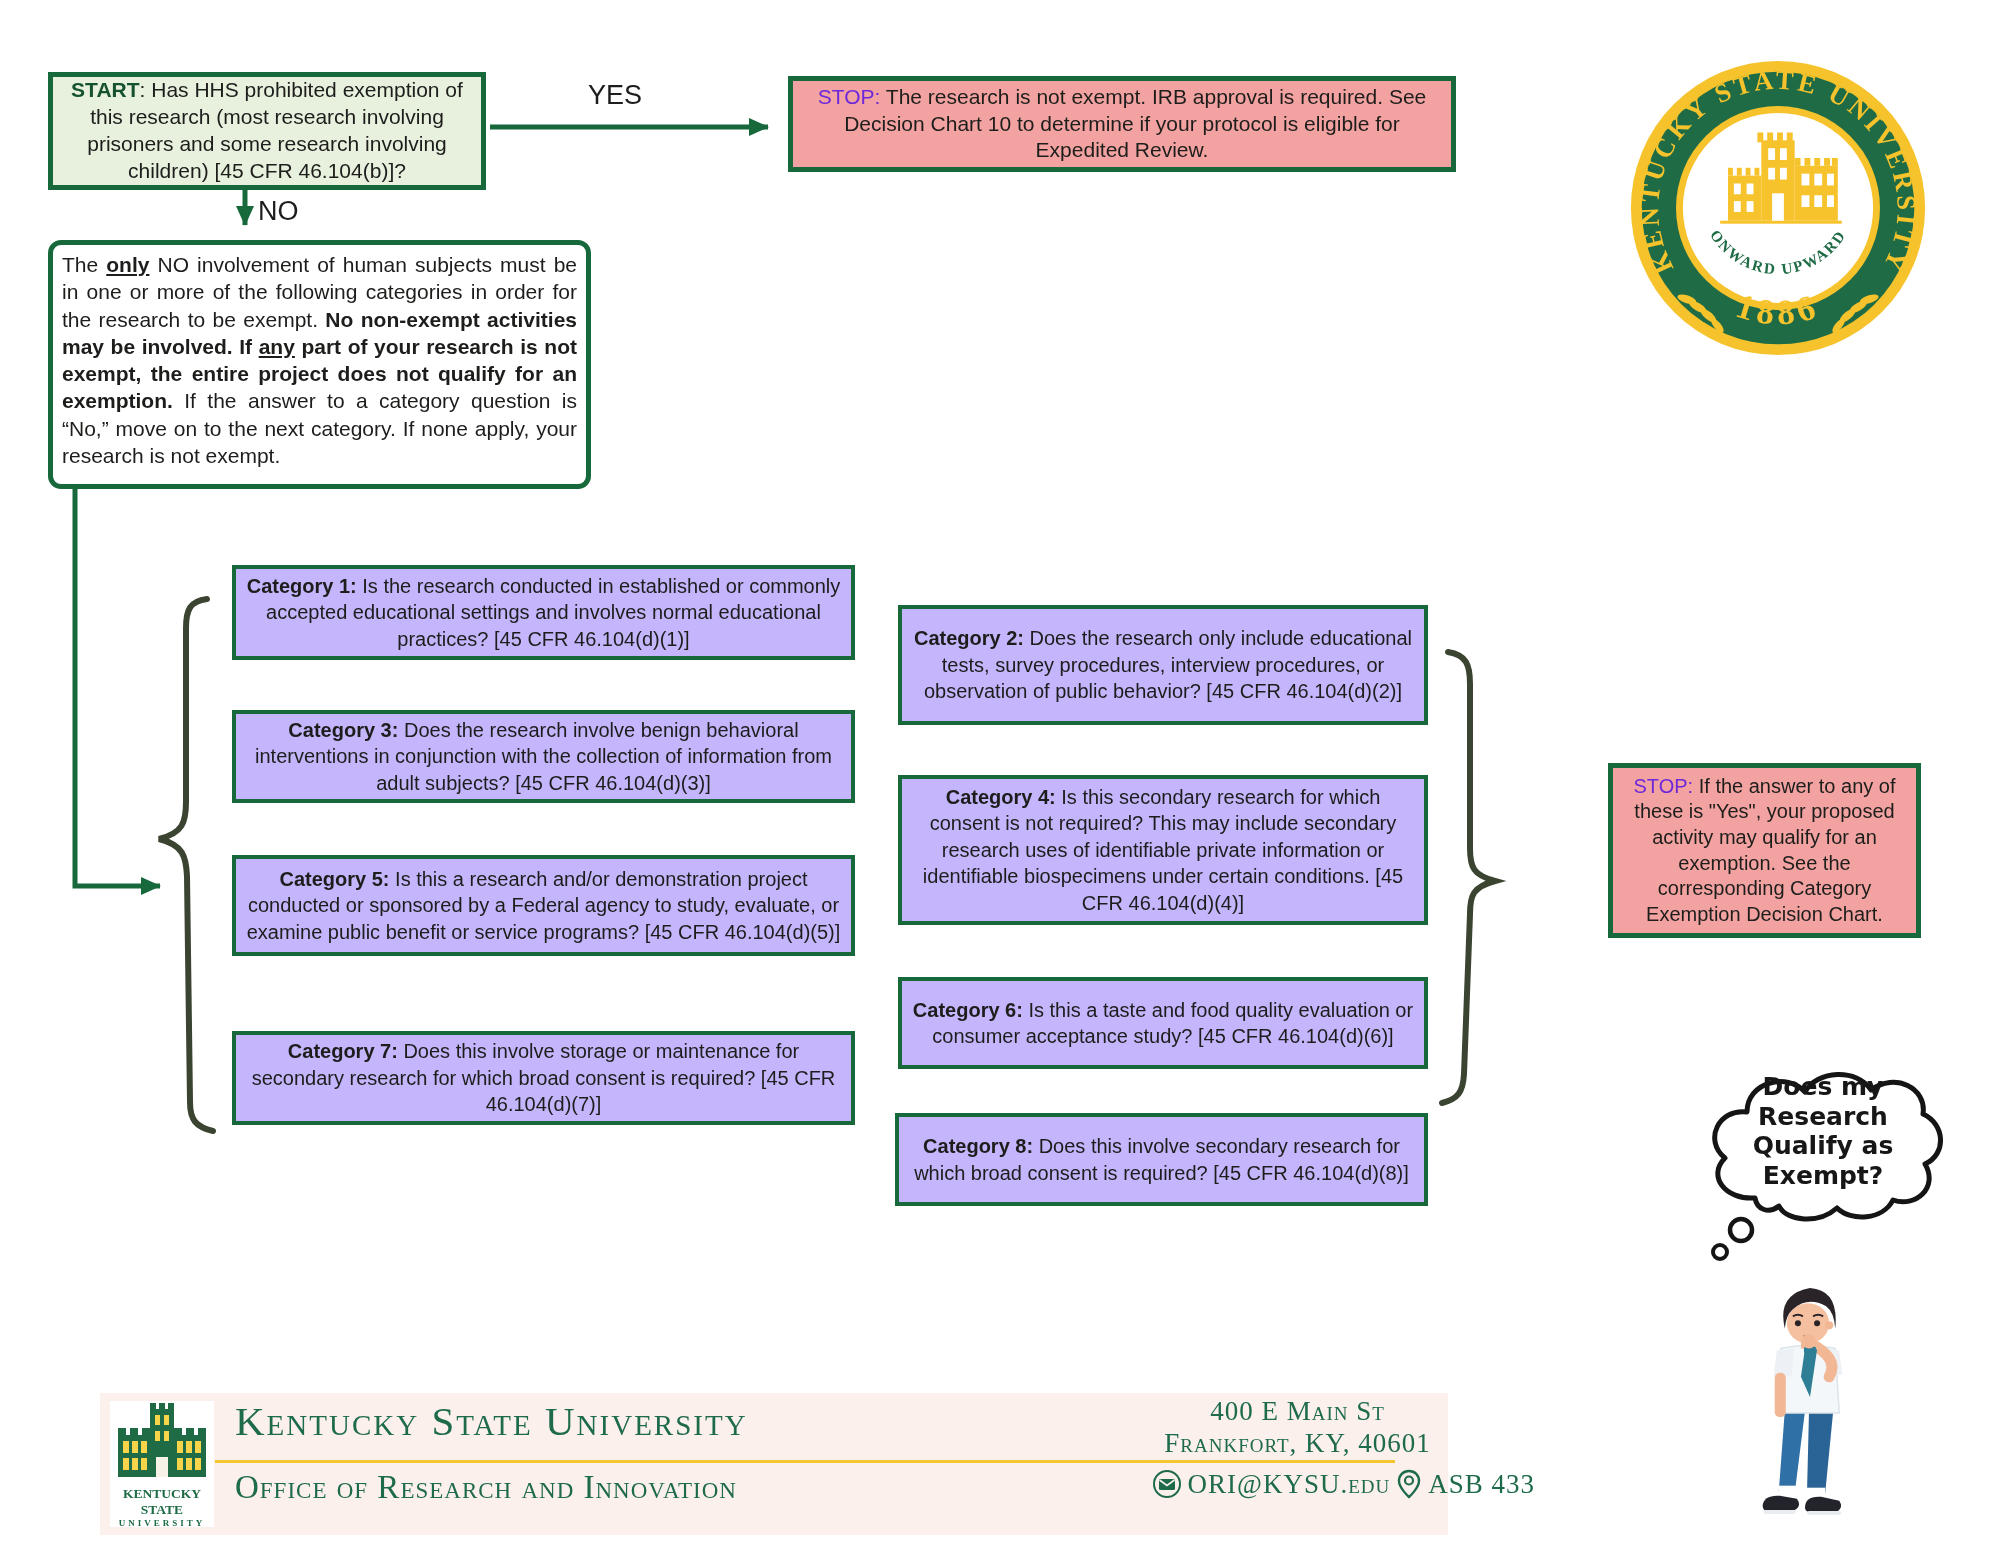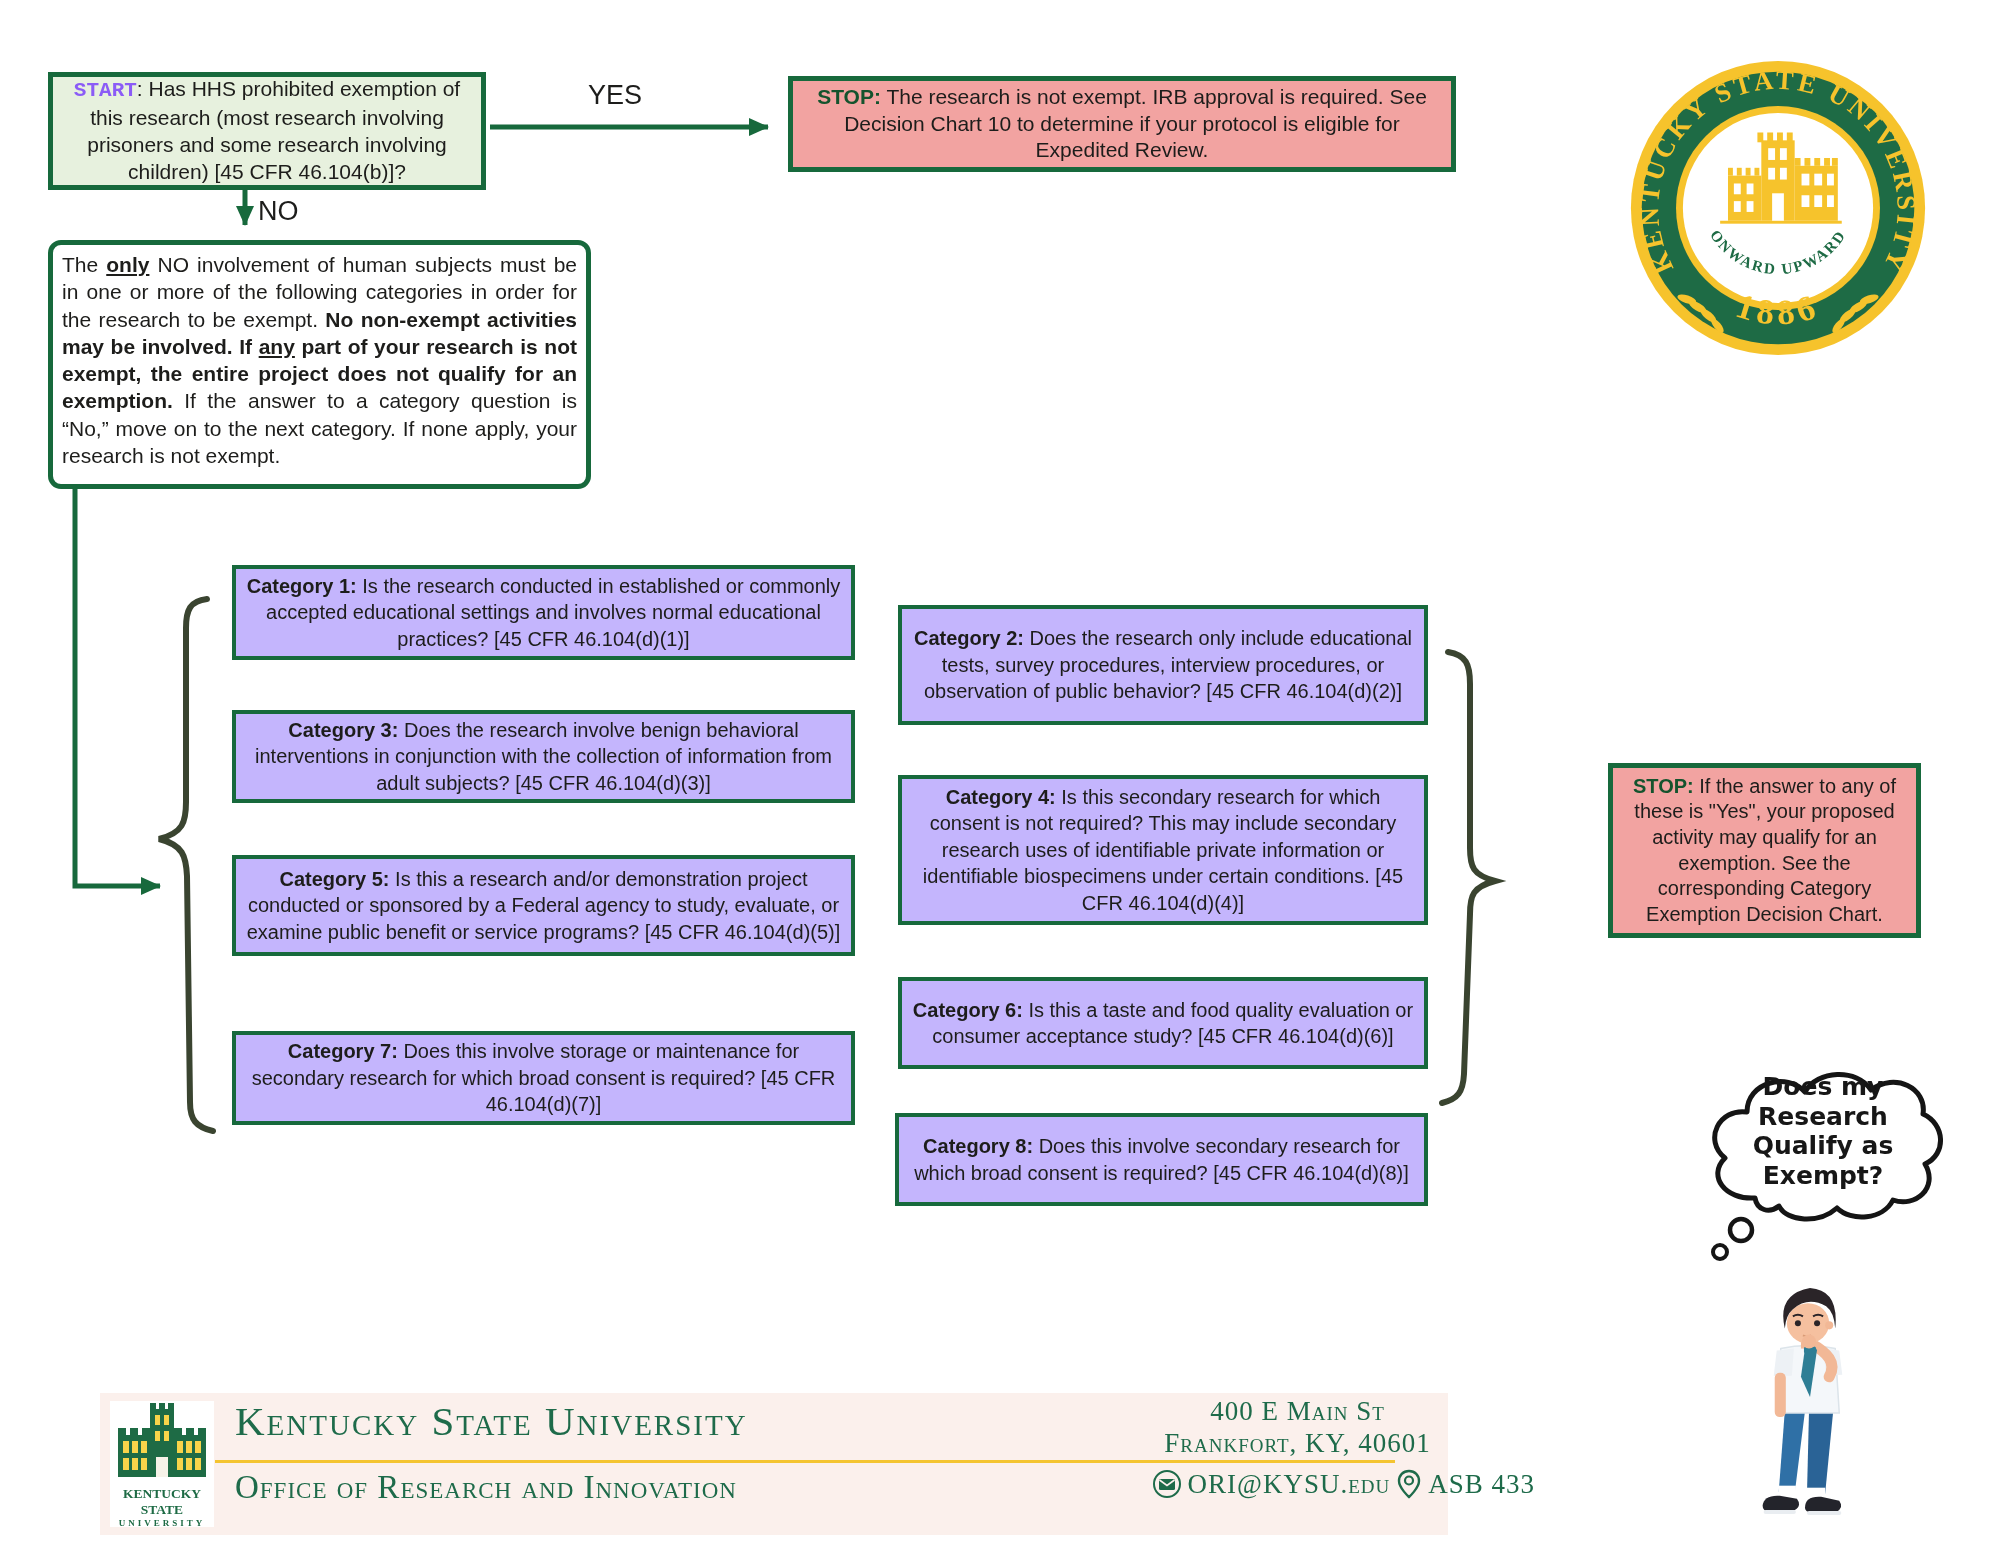--- a/index.html
+++ b/index.html
@@ -5,22 +5,22 @@
   html,body{margin:0;padding:0;background:#fff;}
   #page{position:relative;width:2000px;height:1545px;background:#ffffff;
         font-family:"Liberation Sans", sans-serif;overflow:hidden;}
   .abs{position:absolute;}
   
   .fbox{box-sizing:border-box;border:5px solid #17693C;display:flex;align-items:center;
         justify-content:center;text-align:center;padding:6px 10px;z-index:3;background:#c4b5fd;}
   .fbox p{margin:0;font-size:21px;line-height:1.28;color:#1d1d1b;}
   .start{background:#E7F1DE;}
   .stopbox{background:#F2A3A1;}
-  .lbl-green{color:#8b5cf6;font-weight:bold;font-family:Liberation Mono, monospace;}
-  .lbl-red{color:#14532d;font-weight:bold;}
+  .lbl-green{color:#14532d;font-weight:bold;}
+  .lbl-red{color:#6d28d9;font-weight:normal;}
   .note{background:#fff;align-items:flex-start;border-radius:13px;}
   .note p{text-align:justify;font-size:21px;line-height:1.30;}
   .b{font-weight:bold;}
   .u{text-decoration:underline;}
   .cat{border-width:4px;}
   .cat p{font-size:20px;line-height:1.32;}
   .yesno{font-size:27px;color:#1d1d1b;z-index:4;}
   
   #wires{position:absolute;left:0;top:0;z-index:2;}
   

